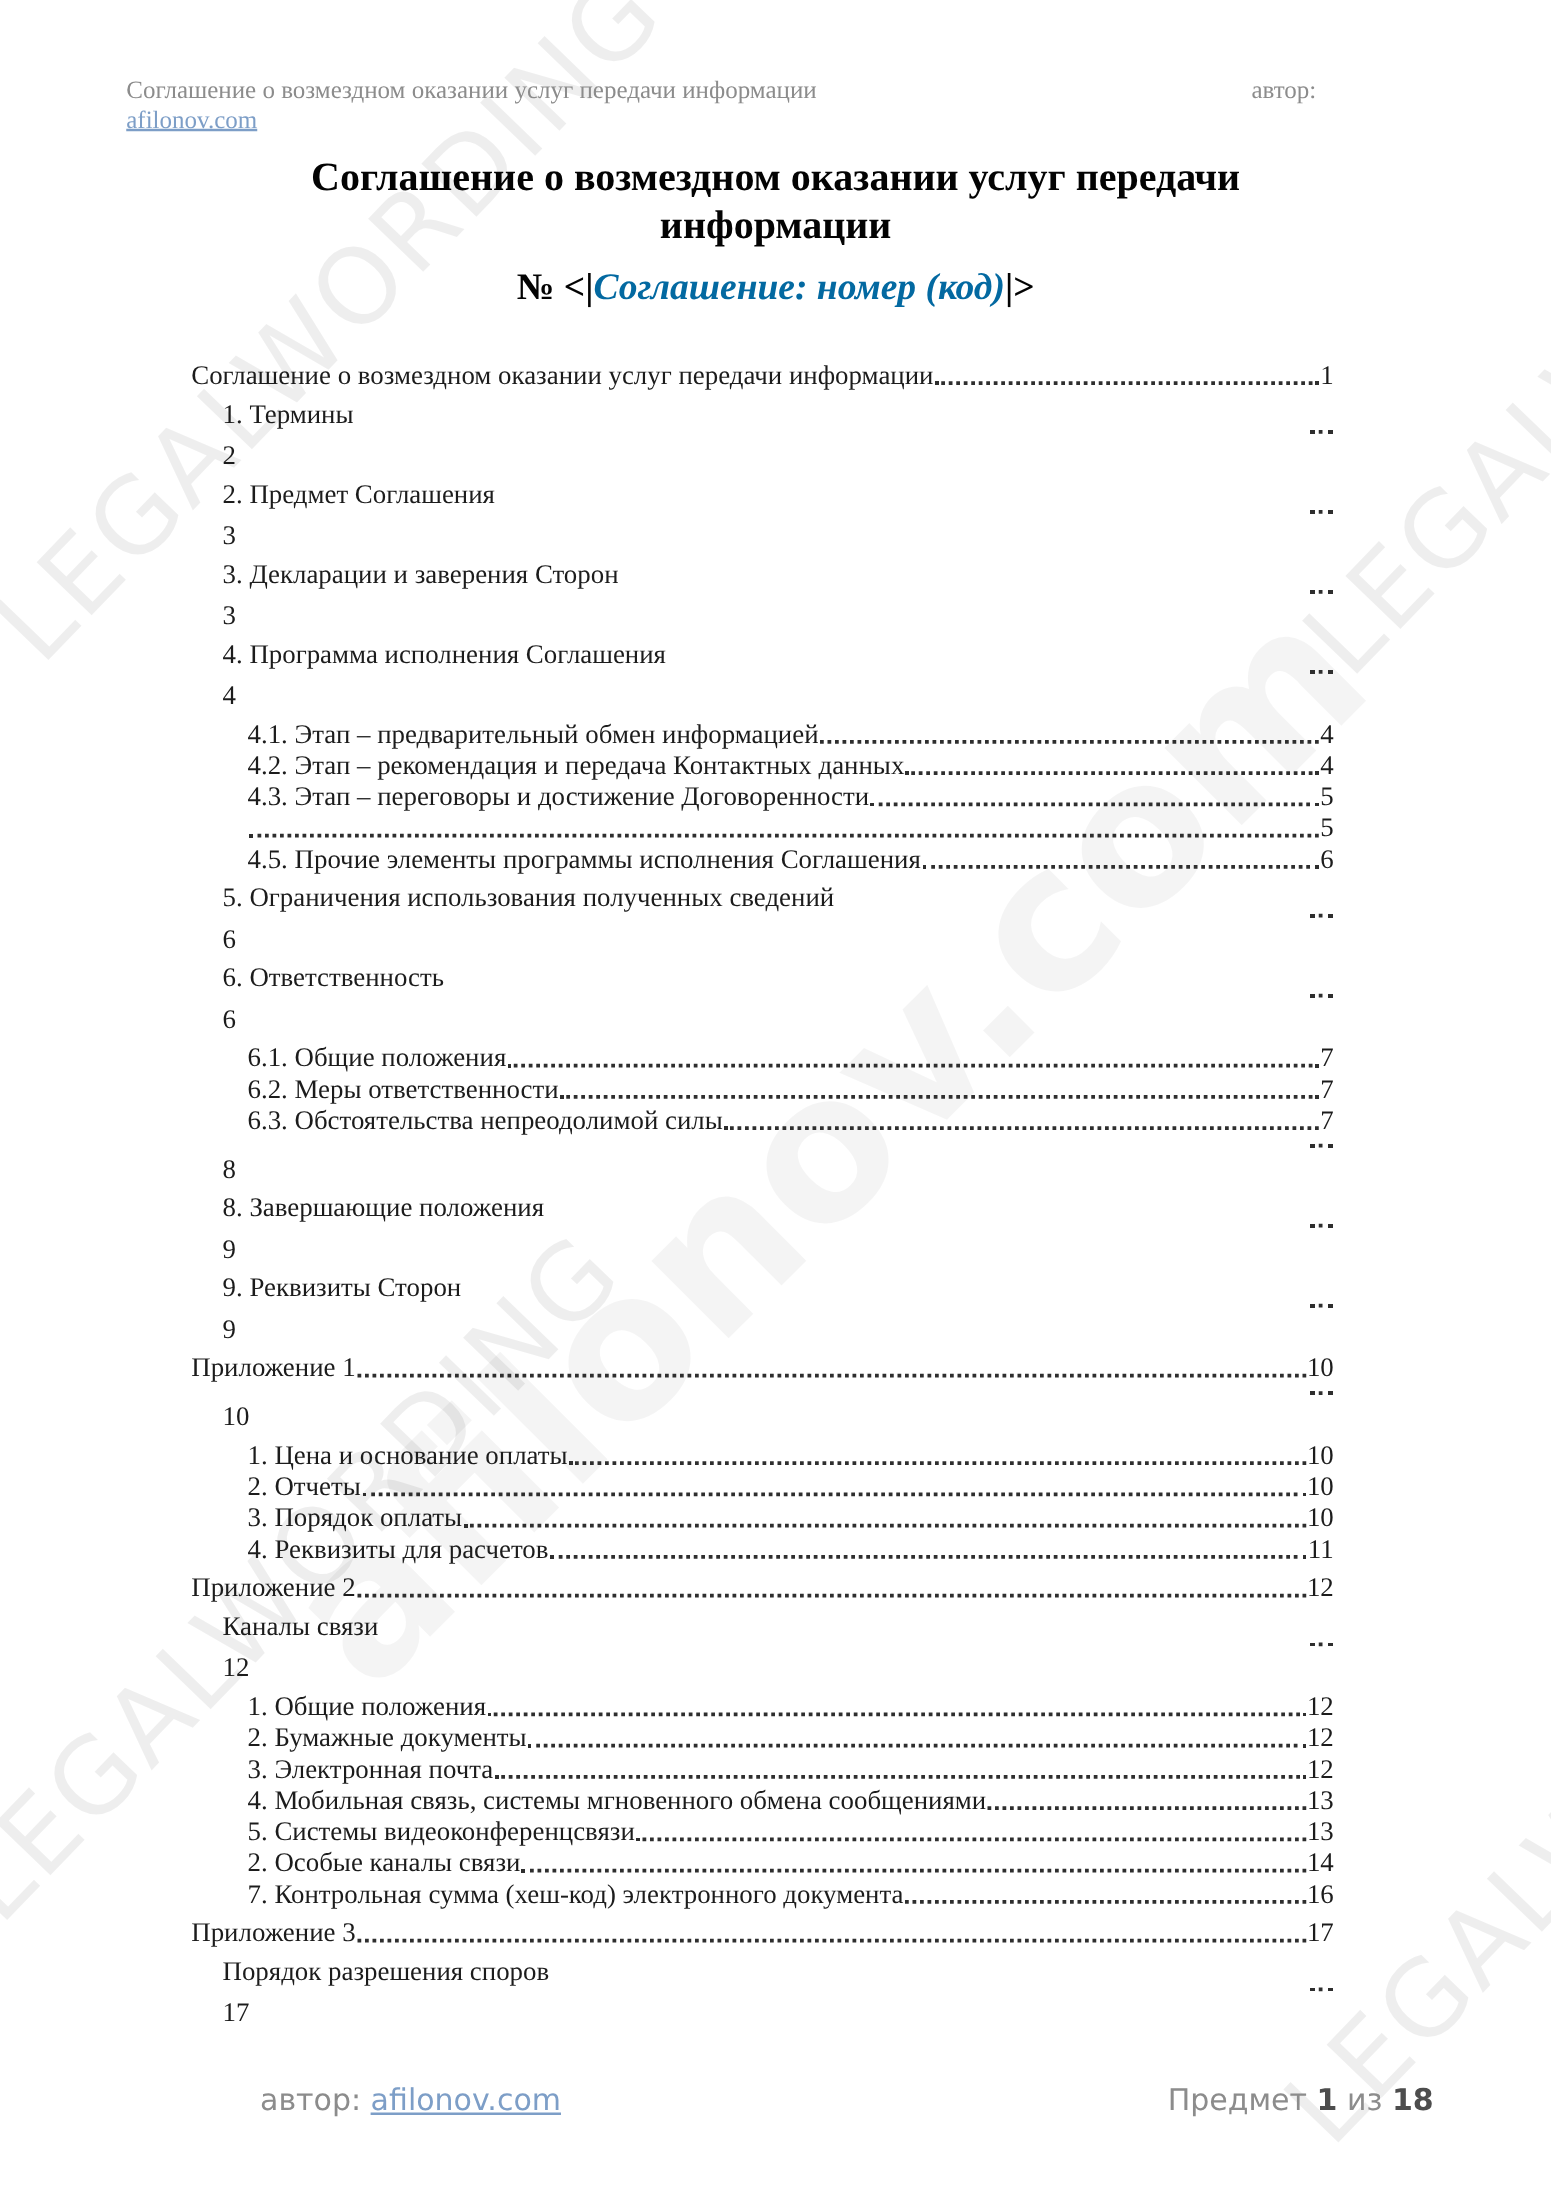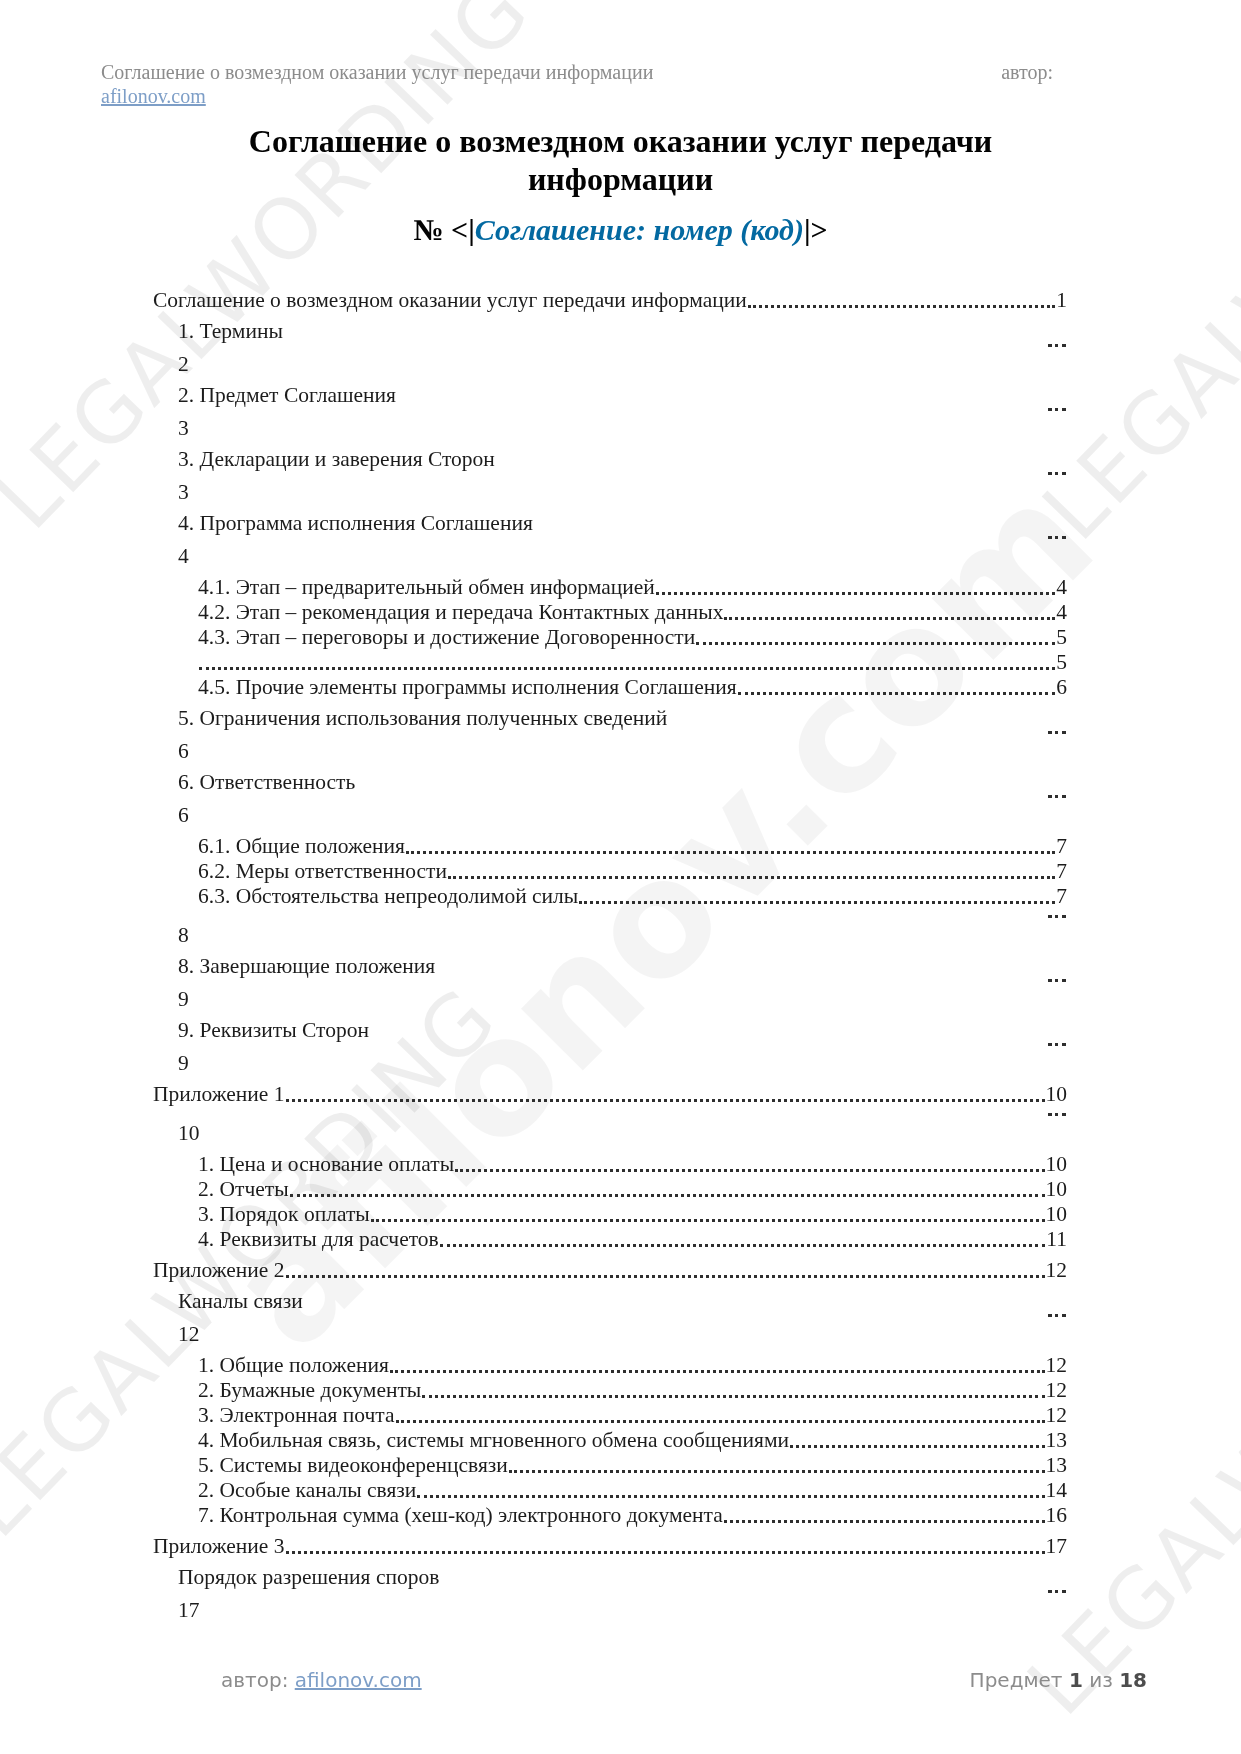--- a/index.html
+++ b/index.html
@@ -59,23 +59,23 @@
     flex:1 1 auto;min-width:18px;
     align-self:flex-end;
     border-bottom:3px dotted #2e2e2e;
     margin:0 1px 5px 1px;
     height:0;
   }
   .toc-page{flex:0 0 auto;}
   
   .footer{
     position:absolute;z-index:1;
-    top:1668px;left:221px;right:94px;
+    top:1668px;left:208px;right:94px;
     display:flex;justify-content:space-between;
-    font-size:20px;line-height:24px;color:#8c8c8c;
+    font-size:24px;line-height:24px;color:#8c8c8c;
   }
   .footer b{color:#4d4d4d;font-weight:bold;}
 </style>
 </head>
 <body>
 
 <div class="page">
 
   <div class="wm-layer">
     <span class="wm wm-brand wm-a">LEGALWORDING</span>

